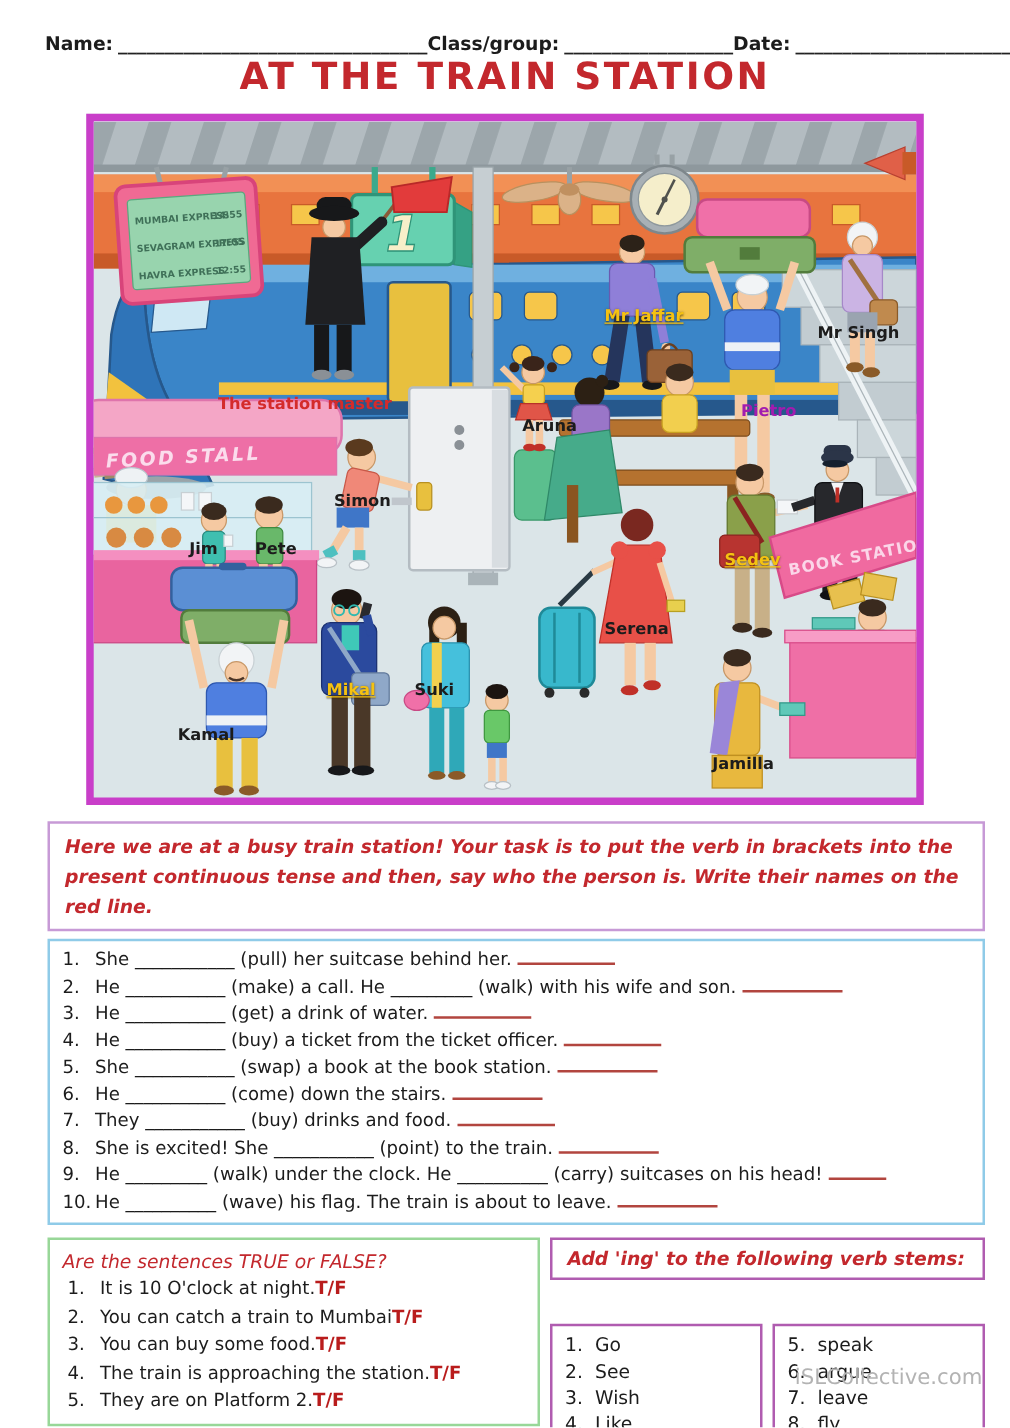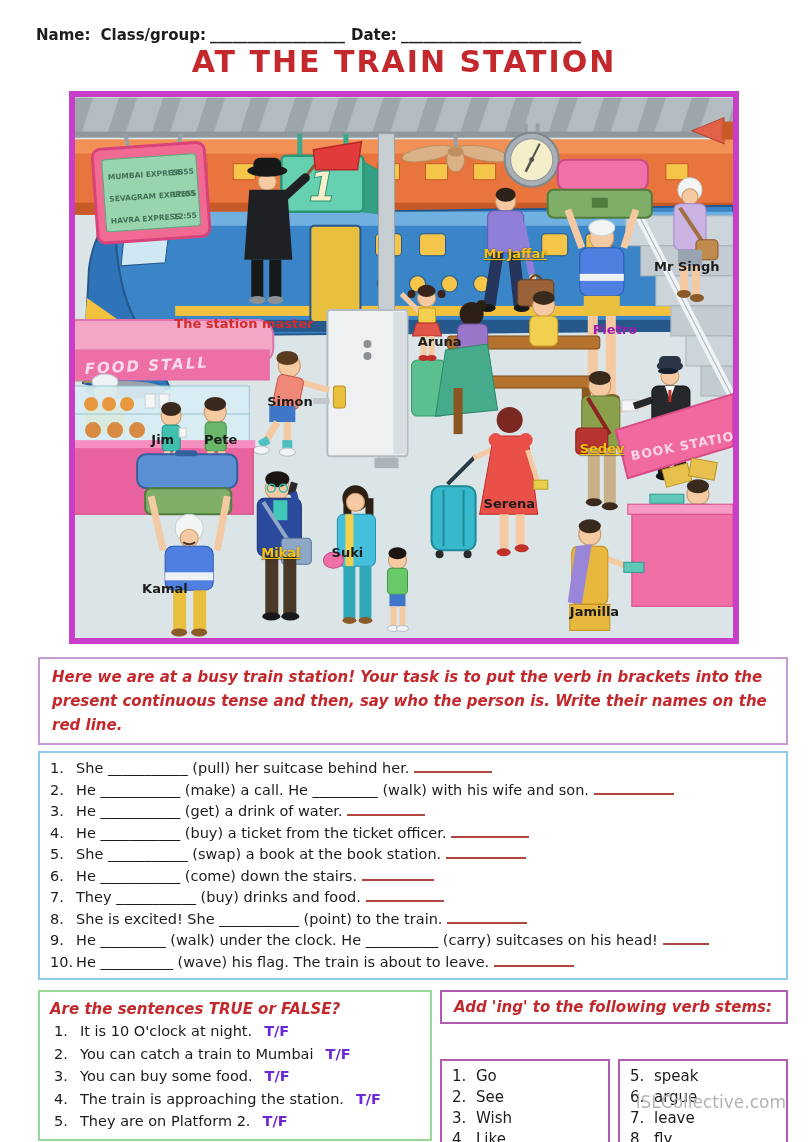--- a/index.html
+++ b/index.html
@@ -26,41 +26,42 @@
          color:#c3282d;font-weight:bold;font-style:italic;font-size:15px;line-height:24px;}
   
   .sent-box{margin:6px 20px 0 38px;border:2px solid #8fcbe8;padding:5px 10px;overflow:hidden;}
   .s-row{white-space:nowrap;line-height:21.5px;font-size:14.5px;overflow:hidden;}
   .s-num{display:inline-block;width:26px;font-size:14.5px;}
   .blank{letter-spacing:0;}
   .redline{display:inline-block;height:12px;border-bottom:2px solid #b2453f;vertical-align:baseline;}
   
   .bottom{display:flex;margin:10px 20px 0 38px;gap:8px;align-items:flex-start;}
   .tf-box{flex:0 0 370px;border:2px solid #98d798;padding:6px 10px;}
-  .tf-title{color:#c3282d;font-weight:bold;font-style:italic;font-size:15px;line-height:22px;}
+  .tf-title{color:#c3282d;font-weight:normal;font-style:italic;font-size:15px;line-height:22px;}
   .tf-row{font-size:14.5px;line-height:22.5px;white-space:nowrap;overflow:hidden;}
   .tf-num{display:inline-block;width:26px;text-align:left;padding-left:4px;}
-  .tf-mark{color:#6d28d9;font-weight:bold;margin-left:12px;}
+  .tf-mark{color:#b91c1c;font-weight:bold;margin-left:0;}
   .verbs{flex:1;}
   .verbs-title-box{border:2px solid #b05cb0;padding:6px 12px;color:#c3282d;
                    font-weight:bold;font-style:italic;font-size:15px;}
   .verbs-cols{display:flex;gap:8px;margin-top:7px;}
   .verb-box{flex:1;border:2px solid #b05cb0;padding:5px 10px;margin-top:28px;}
   .v-row{font-size:15px;line-height:21px;white-space:nowrap;}
   .v-num{display:inline-block;width:24px;}
   
   .footer{position:absolute;right:22px;top:1092px;color:#b3b3b3;font-size:17px;}
 </style>
 </head>
 <body>
 
 <div class="page">
 
   <div class="hdr">
     <span class="lbl">Name:</span>
+    <span class="line">_________________________________</span>
     <span class="gap"></span>
     <span class="lbl">Class/group:</span>
     <span class="line">__________________</span>
     <span class="gap"></span>
     <span class="lbl">Date:</span>
     <span class="line">________________________</span>
   </div>
 
   <div class="title">AT THE TRAIN STATION</div>
 

